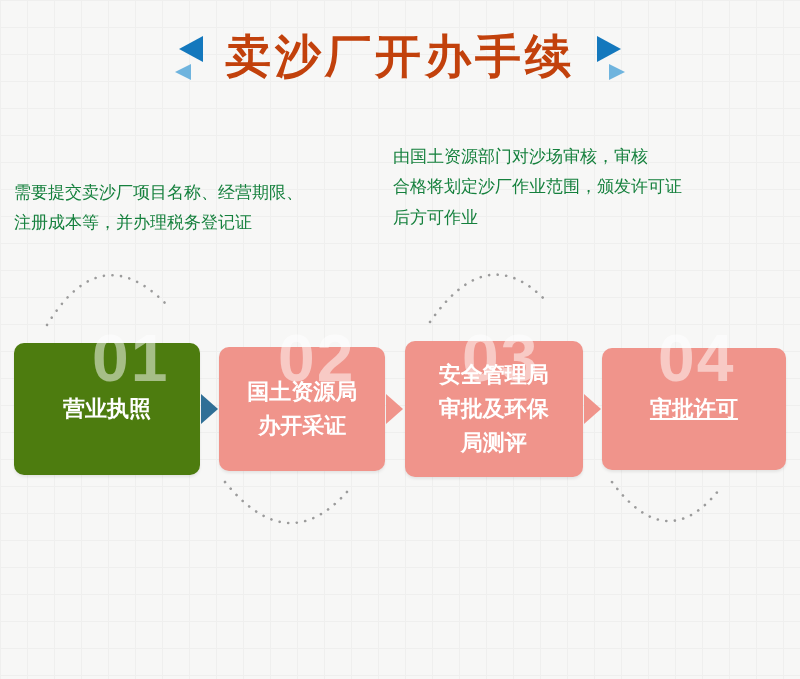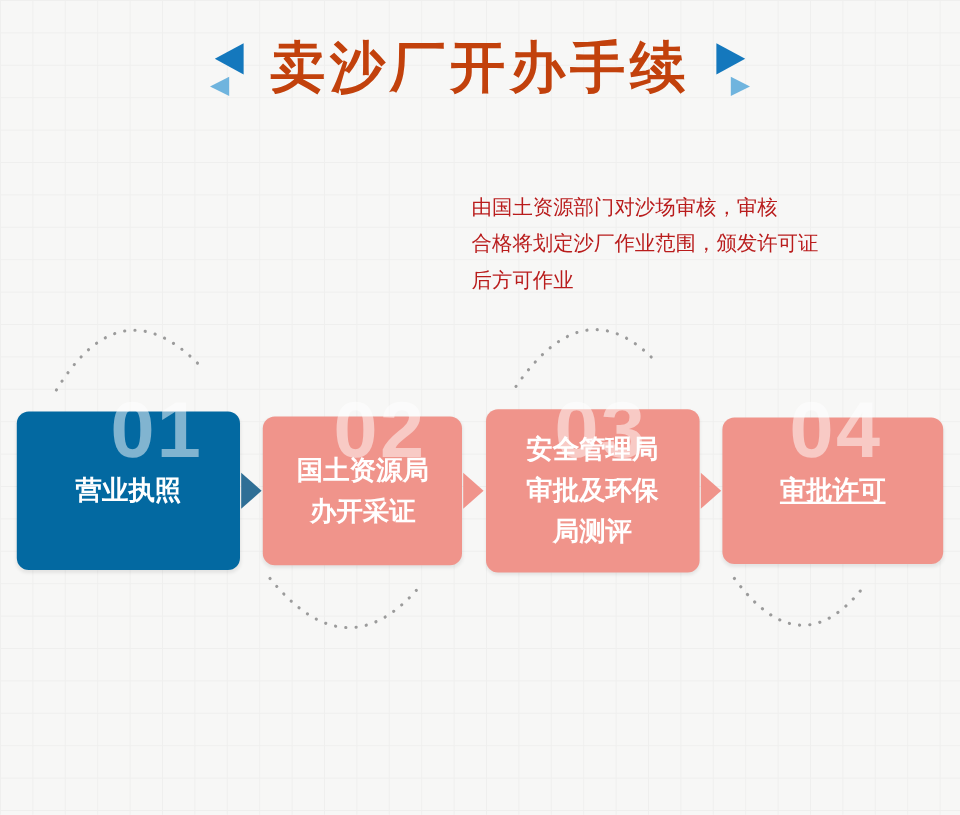--- a/index.html
+++ b/index.html
@@ -21,22 +21,22 @@
     position:absolute; top:26px; left:0; width:100%;
     display:flex; justify-content:center; align-items:center; gap:20px;
   }
   .page-title {
     font-size:46px; font-weight:bold; color:#c2410c; letter-spacing:4px;
   }
   .deco { display:block; }
 
   
   .note {
-    position:absolute; font-size:17px; color:#b91c1c;
-    line-height:1.78; white-space:pre-line;margin-top:16px;
+    position:absolute; font-size:17px; color:#15803d;
+    line-height:1.78; white-space:pre-line;
   }
   .note-tl { left:14px;  top:178px; width:370px; }
   .note-tr { left:393px; top:142px; width:400px; }
   .note-bl { left:60px;  top:560px; width:360px; }
   .note-br { left:430px; top:560px; width:360px; }
 
   
   .arcs { position:absolute; inset:0; z-index:1; pointer-events:none; }
   .arcs path {
     fill:none; stroke:#9b9b9b; stroke-width:2.6;
@@ -50,21 +50,21 @@
     z-index:2;
   }
   .box {
     display:flex; align-items:center; justify-content:center;
     border-radius:10px; color:#fff; font-weight:bold;
     font-size:22px; text-align:center; line-height:1.55;
     background:#f0948b;
     box-shadow:0 2px 3px rgba(0,0,0,0.08);
   }
   .box span { white-space:pre-line; }
-  .box-1 { width:186px; height:132px; background:#0369a1; }
+  .box-1 { width:186px; height:132px; background:#4d7c0f; }
   .box-2 { width:166px; height:124px; }
   .box-3 { width:178px; height:136px; }
   .box-4 { width:184px; height:122px;text-decoration:underline; }
 
   .arrow {
     width:0; height:0;
     border-top:15px solid transparent;
     border-bottom:15px solid transparent;
     border-left:17px solid #f0948b;
   }
@@ -91,20 +91,22 @@
       <polygon points="32,2 32,28 8,15" fill="#1478bd"></polygon>
       <polygon points="20,30 20,46 4,38" fill="#6fb4de"></polygon>
     </svg>
     <h1 class="page-title">卖沙厂开办手续</h1>
     <svg class="deco" width="34" height="46" viewBox="0 0 34 46">
       <polygon points="2,2 2,28 26,15" fill="#1478bd"></polygon>
       <polygon points="14,30 14,46 30,38" fill="#6fb4de"></polygon>
     </svg>
   </div>
 
+  <p class="note note-tl">需要提交卖沙厂项目名称、经营期限、
+注册成本等，并办理税务登记证</p>
   <p class="note note-tr">由国土资源部门对沙场审核，审核
 合格将划定沙厂作业范围，颁发许可证
 后方可作业</p>
 
   <svg class="arcs" width="800" height="679" viewBox="0 0 800 679">
     <path d="M 47 325 Q 100 238 165 303"></path>
     <path d="M 430 322 Q 488 238 548 303"></path>
     <path d="M 225 482 Q 290 562 352 486"></path>
     <path d="M 612 482 Q 668 558 722 486"></path>
   </svg>

